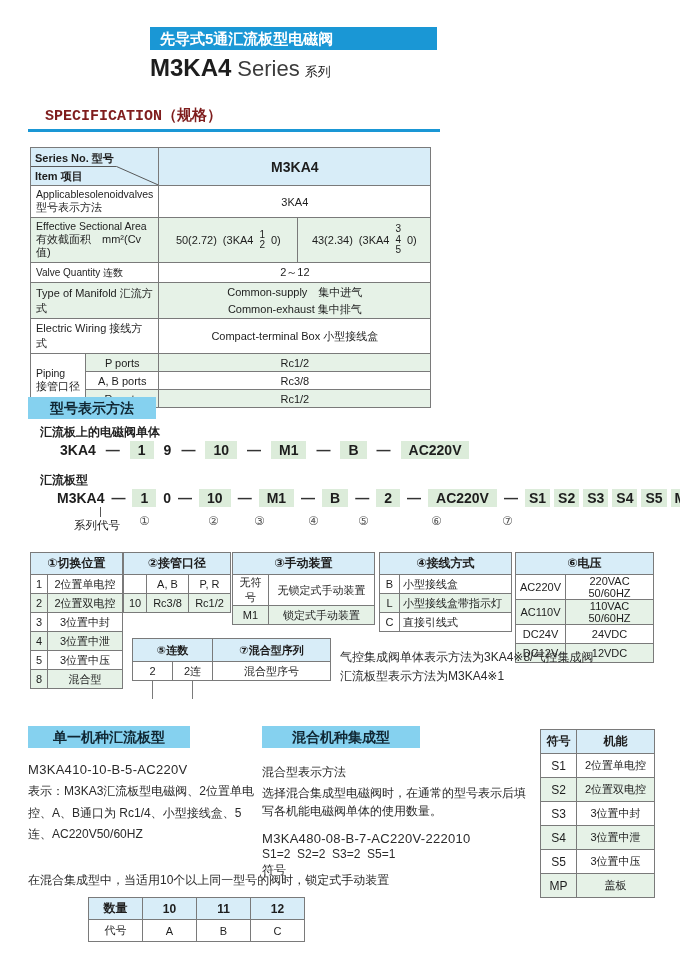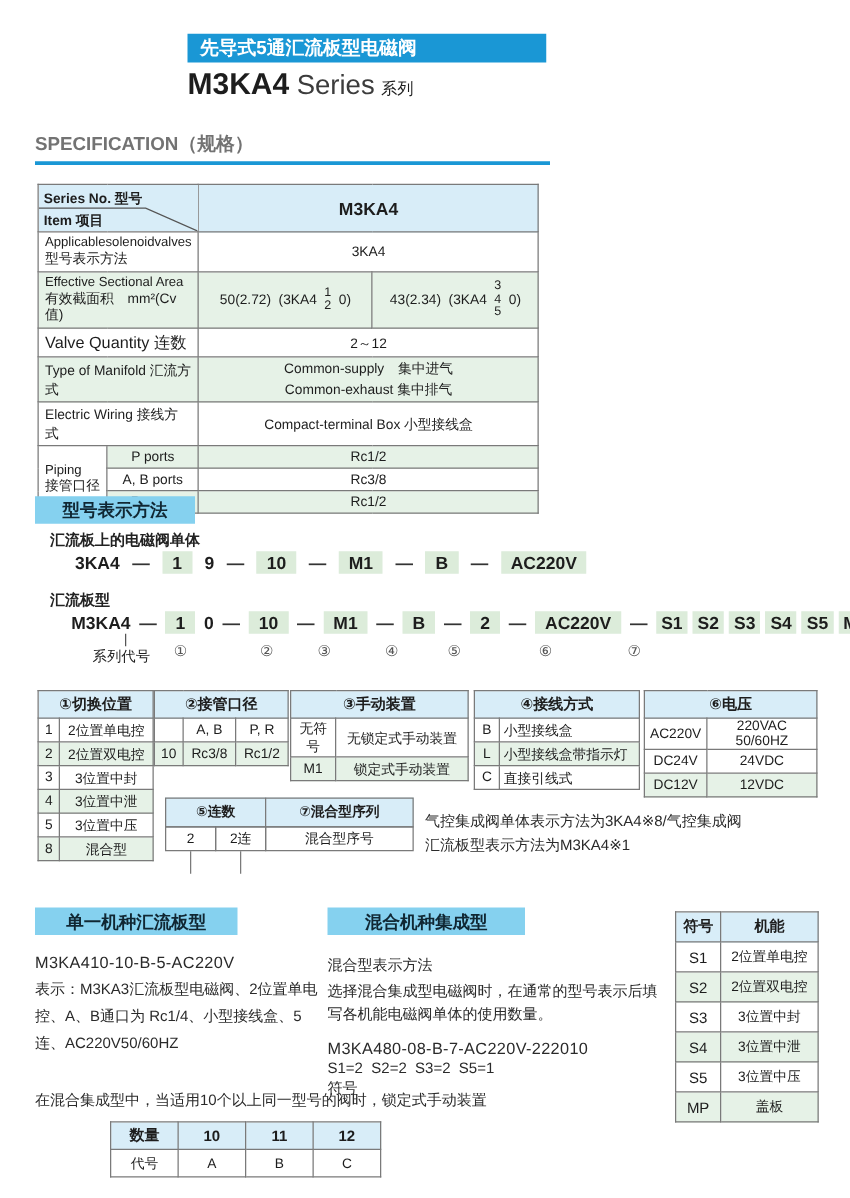--- a/index.html
+++ b/index.html
@@ -11,21 +11,21 @@
   .abs{position:absolute;}
 
   
   .banner{left:150px;top:27px;width:277px;height:23px;background:#1a97d5;color:#fff;
     font-weight:bold;font-size:15px;line-height:23px;padding-left:10px;}
   .title-row{left:150px;top:54px;white-space:nowrap;}
   .title-model{font-size:24px;font-weight:bold;color:#1d1d1d;}
   .title-series{font-size:22px;color:#3c3c3c;margin-left:6px;}
   .title-series-cn{font-size:13px;font-weight:normal;color:#1d1d1d;margin-left:5px;}
 
-  .spec-heading{left:28px;top:106px;font-size:15px;font-weight:bold;color:#737373;}
+  .spec-heading{left:45px;top:106px;font-size:15px;font-weight:bold;color:#7f1d1d;font-family:Liberation Mono, monospace;}
   .blue-rule{left:28px;top:129px;width:412px;height:3px;background:#1a97d5;}
 
   
   table{border-collapse:collapse;}
   td{border:1px solid #7a7a7a;font-size:11px;text-align:center;padding:0 3px;color:#1d1d1d;}
   .th{background:#d8edf8;font-weight:bold;font-size:12px;}
   .g{background:#e6f2e7;}
 
   
   .spec{left:30px;top:147px;}
@@ -123,21 +123,21 @@
           <span>3</span>
           <span>4</span>
           <span>5</span>
         </span>
         <span>0)</span>
       </div>
     </td>
   </tr>
   <tr style="height:20px">
     <td colspan="2" class="lbl">
-      <span style="font-size:13px"><span>Valve Quantity</span> <span>连数</span></span>
+      <span style="font-size:10px"><span>Valve Quantity</span> <span>连数</span></span>
     </td>
     <td colspan="2">2～12</td>
   </tr>
   <tr style="height:36px">
     <td colspan="2" class="lbl g">
       <span style="font-size:11px"><span>Type of Manifold</span> <span>汇流方式</span></span>
     </td>
     <td colspan="2" class="g two-line">
       <div>Common-supply　集中进气</div>
       <div>Common-exhaust 集中排气</div>
@@ -330,20 +330,24 @@
       <col style="width:50px">
       <col style="width:88px">
     </colgroup>
   <tbody>
       <tr style="height:22px">
         <td colspan="2" class="th">⑥电压</td>
       </tr>
   <tr style="height:19px">
         <td>AC220V</td>
         <td>220VAC 50/60HZ</td>
+      </tr>
+  <tr style="height:19px">
+        <td class="g">AC110V</td>
+        <td class="g">110VAC 50/60HZ</td>
       </tr>
   <tr style="height:19px">
         <td>DC24V</td>
         <td>24VDC</td>
       </tr>
   <tr style="height:19px">
         <td class="g">DC12V</td>
         <td class="g">12VDC</td>
       </tr>
 </tbody>

